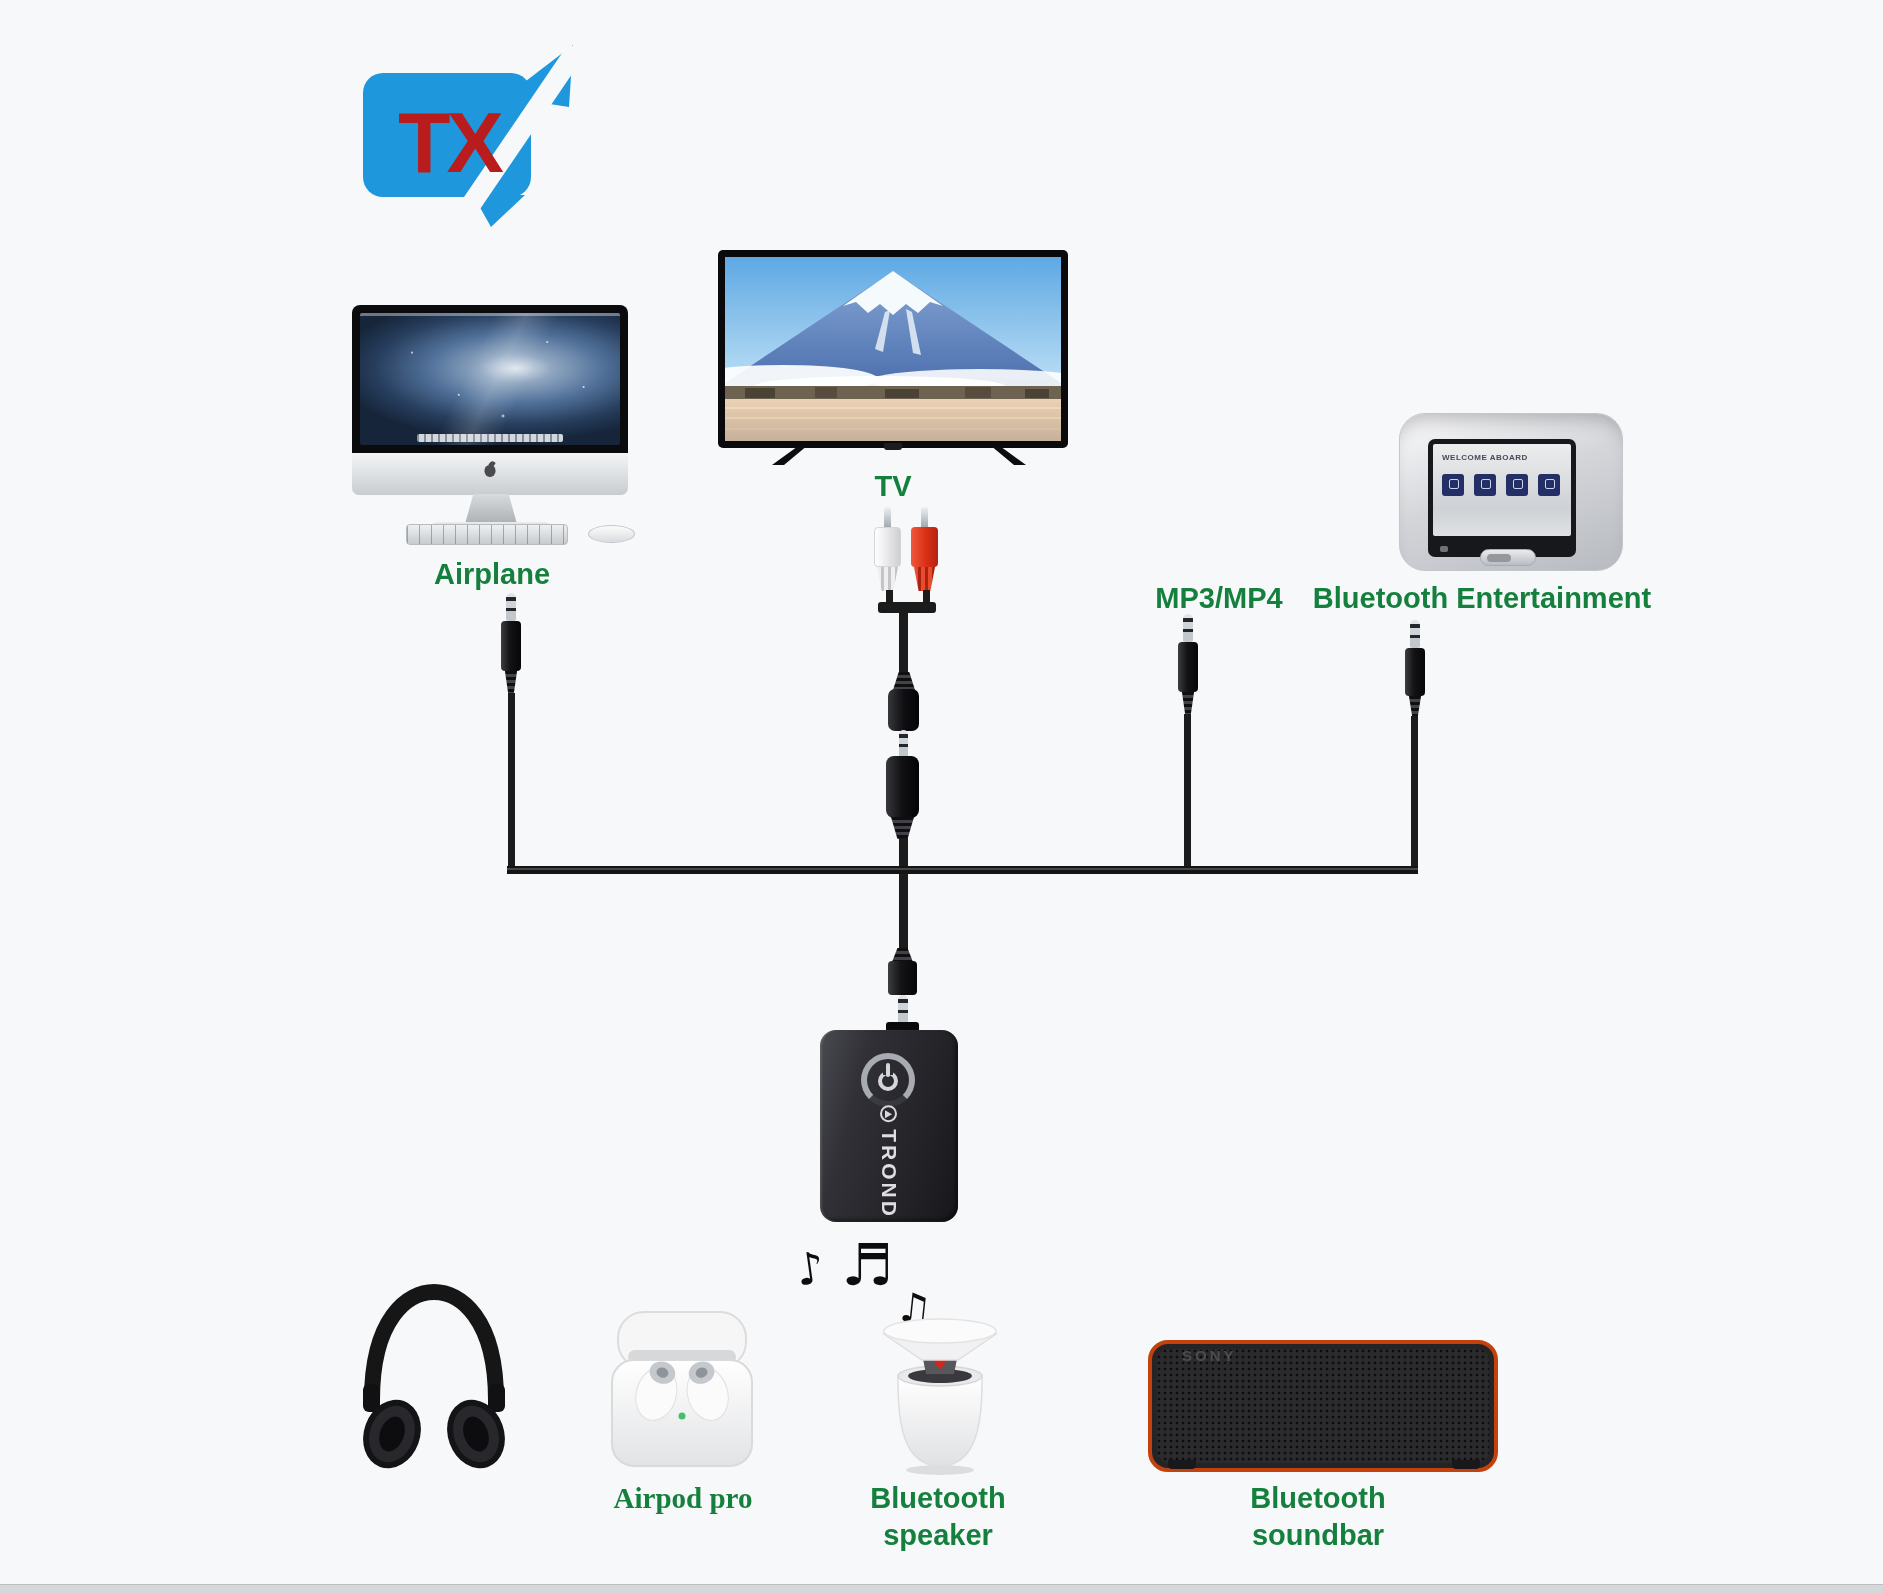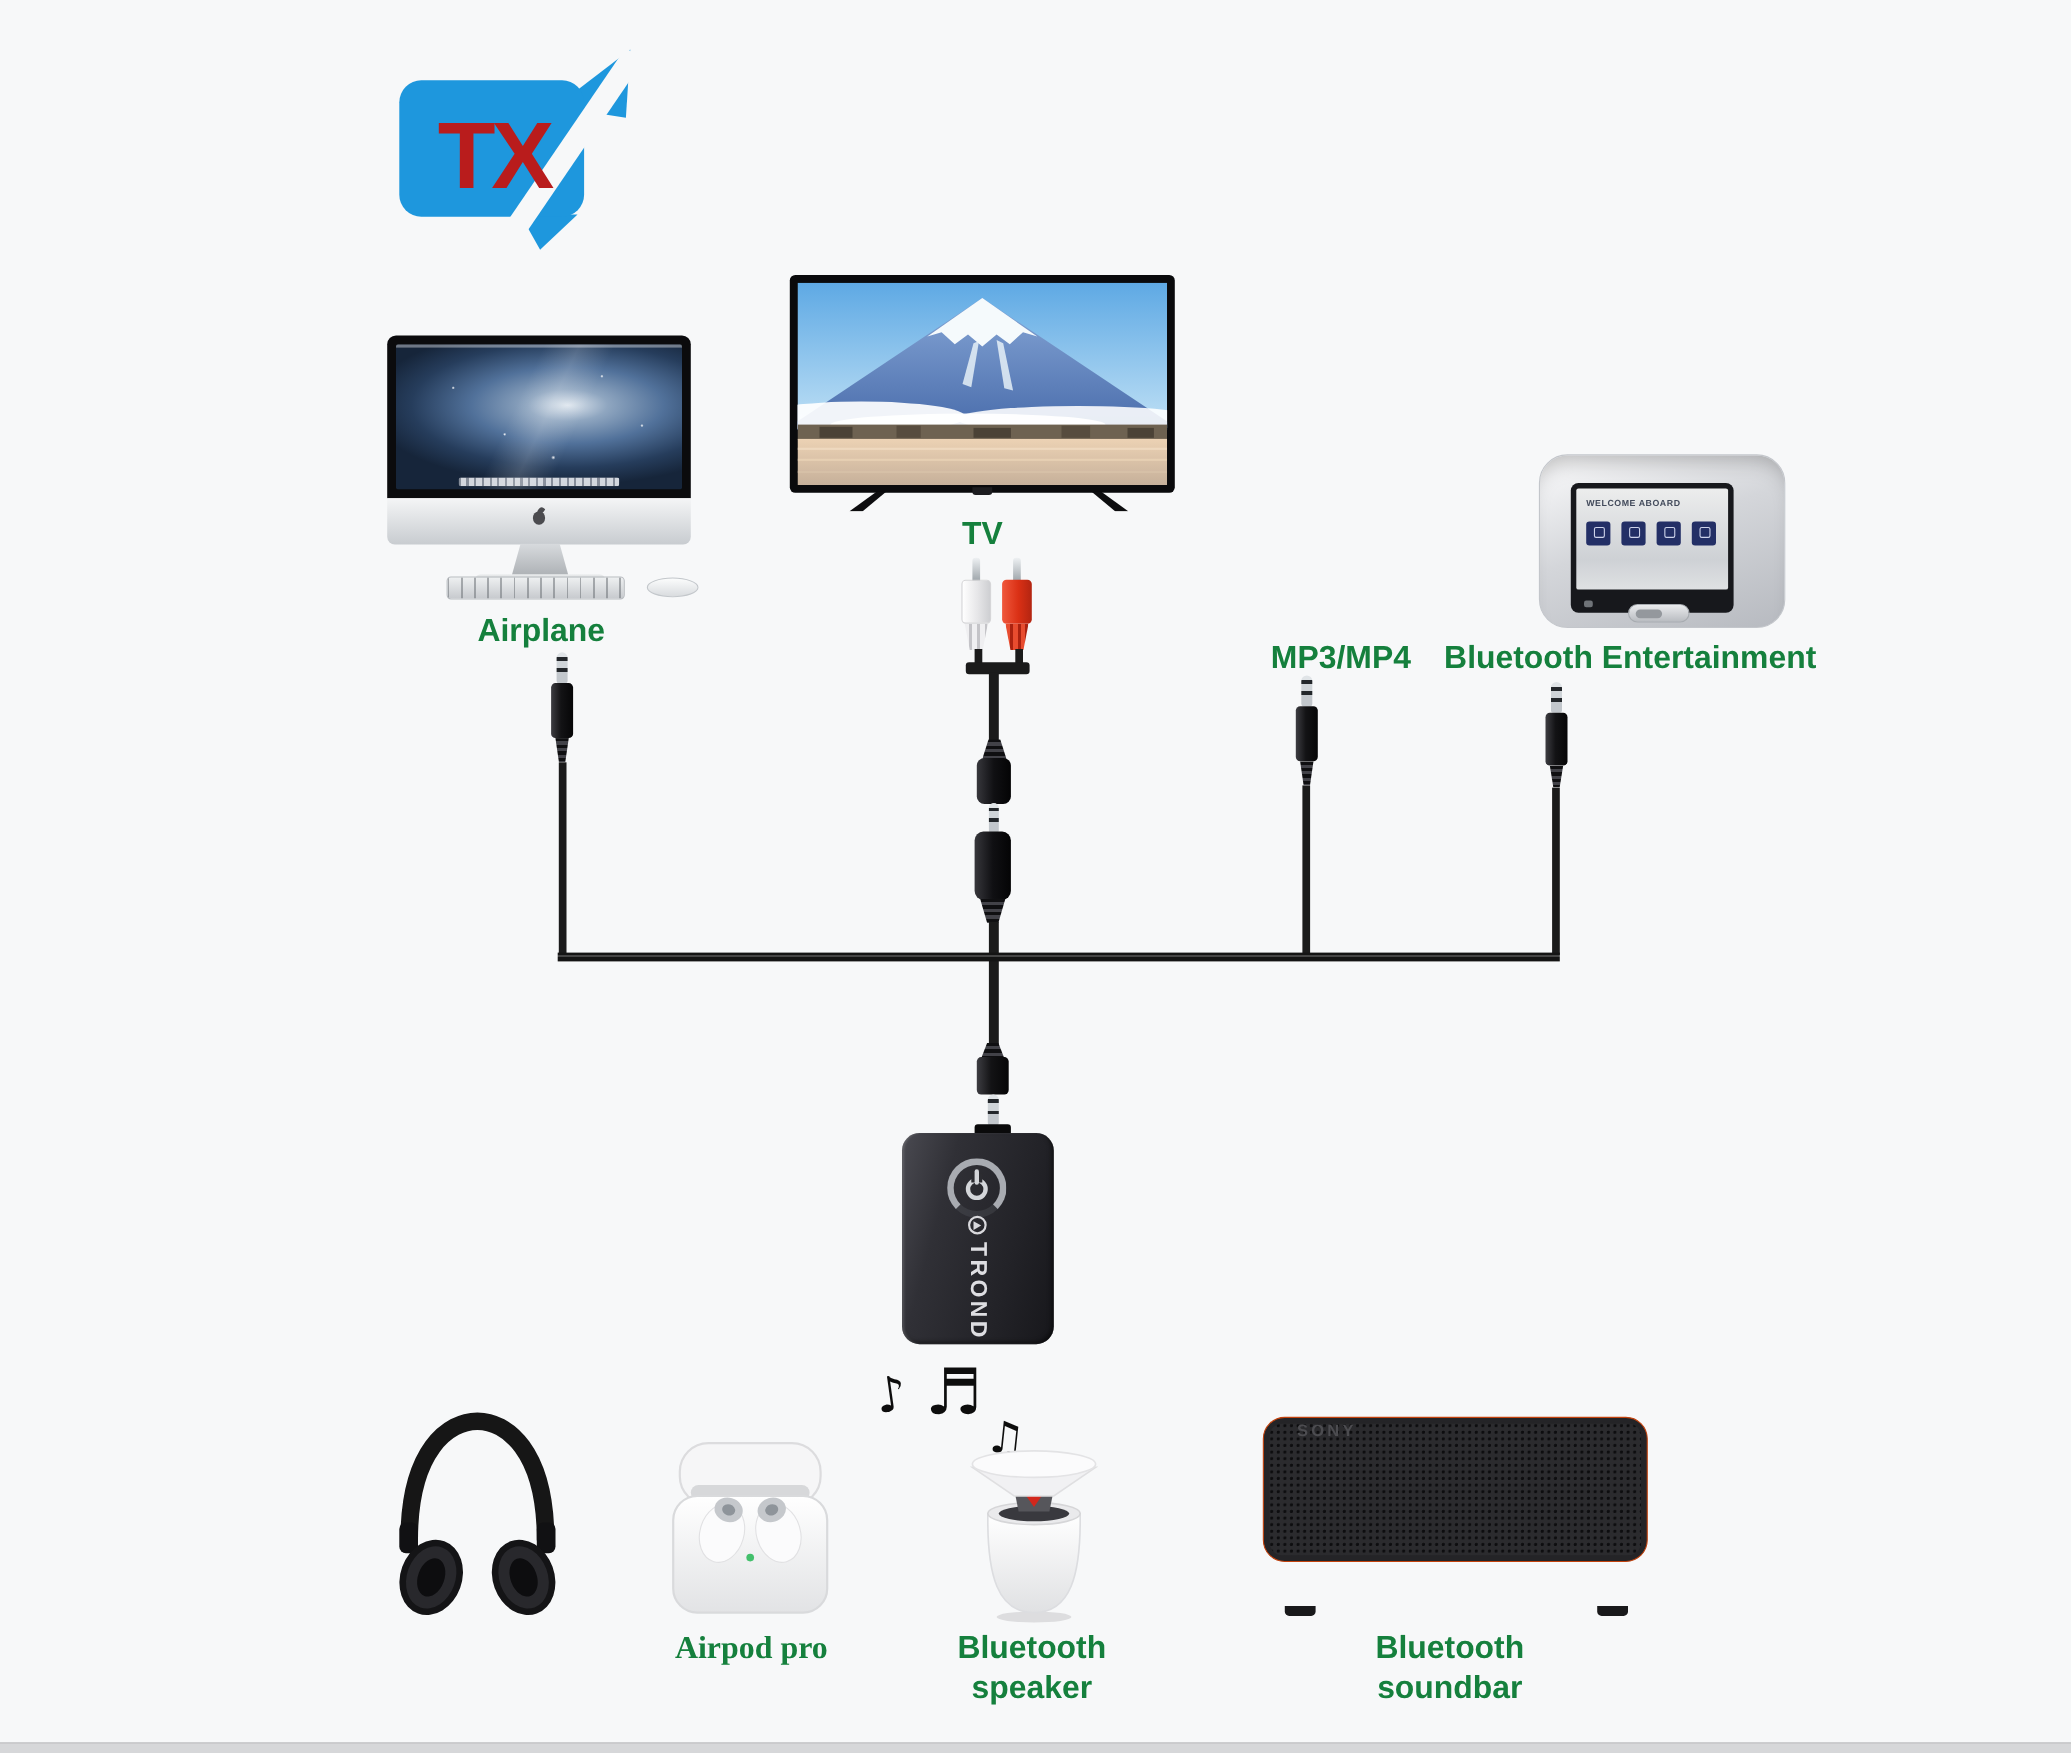--- a/index.html
+++ b/index.html
@@ -133,22 +133,22 @@
     display:flex;align-items:center;gap:7px;}
   .trond-icon{width:17px;height:17px;border-radius:50%;border:2px solid #d9d9dd;display:flex;}
   .trond-icon span{margin:auto;width:0;height:0;border-left:4px solid transparent;border-right:4px solid transparent;
     border-bottom:7px solid #d9d9dd;}
   .trond-text{font-size:21px;font-weight:bold;color:#dedee2;letter-spacing:3px;}
 
   
   .note{position:absolute;color:#0d0d0d;font-family:"DejaVu Sans",sans-serif;line-height:1;}
 
   
-  .soundbar{position:absolute;left:1148px;top:1288px;width:350px;height:132px;border-radius:20px;
-    background:#242427;border:1px solid #c2410c;}
+  .soundbar{position:absolute;left:1148px;top:1340px;width:350px;height:132px;border-radius:20px;
+    background:#242427;border:4px solid #c2410c;}
   .soundbar-mesh{position:absolute;inset:5px;border-radius:12px;background-color:#2b2b2e;
     background-image:radial-gradient(circle at 2px 2px,#0d0d0f 1.2px,transparent 1.7px);background-size:6px 6px;}
   .sony{position:absolute;left:30px;top:3px;font-size:15px;font-weight:bold;color:#4c4c50;letter-spacing:3px;}
   .bar-foot{position:absolute;width:28px;height:9px;background:#19191b;border-radius:0 0 4px 4px;}
 
   .bottom-strip{position:absolute;left:0;top:1584px;width:100%;height:10px;background:#d6d7d9;border-top:1px solid #bdbec0;}
   svg{display:block;}
 </style>
 </head>
 <body>

